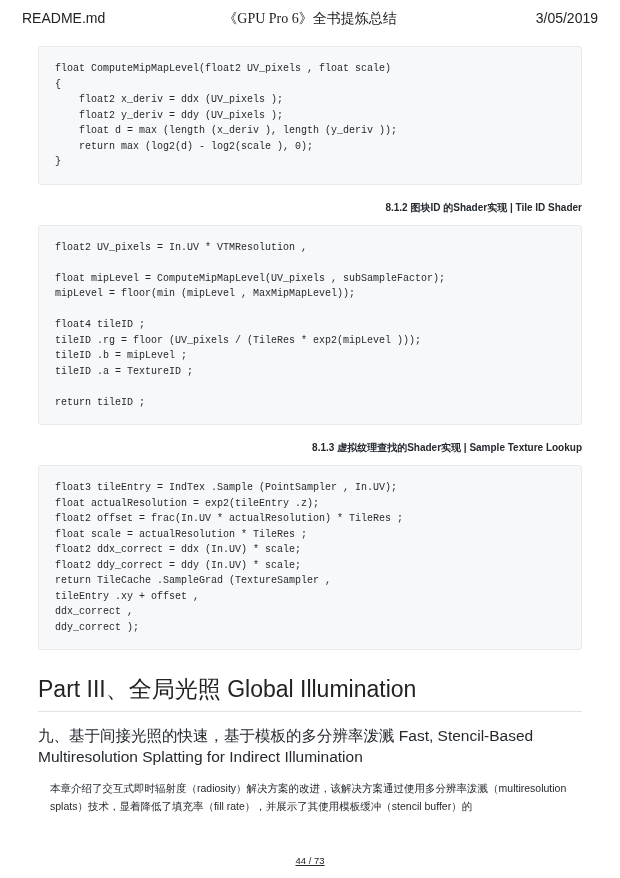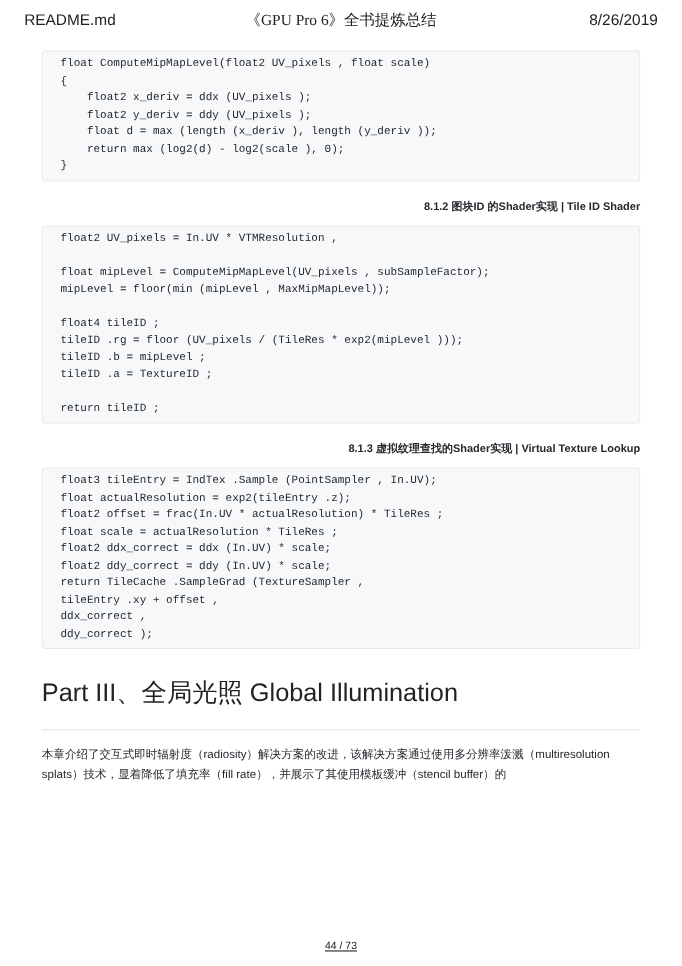--- a/index.html
+++ b/index.html
@@ -16,46 +16,46 @@
     justify-content: space-between; align-items: baseline;
     font-size: 14px; color: #222;
   }
   .page-header .center {
     position: absolute; left: 0; right: 0; text-align: center;
     font-family: "SimSun", "STSong", serif;
   }
   .content { padding: 42px 38px 0 38px; }
   pre.codeblock {
     background: #f6f8fa; border: 1px solid #eaeaea;
-    border-radius: 3px; padding: 4px 16px; margin: 4px 0 16px 0;
+    border-radius: 3px; padding: 14px 16px; margin: 4px 0 16px 0;
     font-family: Consolas, "Courier New", Menlo, monospace;
     font-size: 10px; line-height: 1.55; color: #24292e;
     white-space: pre; overflow: hidden;
   }
   .h-sub { font-size: 10px; font-weight: 700; margin: 12px 0 10px 0; text-align: right; }
   h1.part {
     font-size: 23px; font-weight: 400; color: #222;
-    border-bottom: 1px solid #e1e4e8; padding-bottom: 18px;
+    border-bottom: 1px solid #e1e4e8; padding-bottom: 6px;
     margin: 24px 0 14px 0;
     font-family: -apple-system, "Segoe UI", "Microsoft YaHei", Arial, sans-serif;
   }
   h2.chapter { font-size: 15.5px; font-weight: 500; margin: 12px 0 12px 0; line-height: 1.35; }
-  p.body { font-size: 10.5px; line-height: 1.7; margin: 6px 0; }
+  p.body { font-size: 10.5px; line-height: 1.7; margin: 6px 12px; }
   .page-footer {
     position: absolute; bottom: 12px; left: 0; right: 0;
     text-align: center; font-size: 9.5px; color: #222; text-decoration: underline;
   }
 </style>
 </head>
 <body>
 
 <div class="page-header">
   <span>README.md</span>
   <span class="center">《GPU Pro 6》全书提炼总结</span>
-  <span>8/26/2019</span>
+  <span>3/05/2019</span>
 </div>
 
 <div class="content">
 
   <pre class="codeblock">float ComputeMipMapLevel(float2 UV_pixels , float scale)
 {
     float2 x_deriv = ddx (UV_pixels );
     float2 y_deriv = ddy (UV_pixels );
     float d = max (length (x_deriv ), length (y_deriv ));
     return max (log2(d) - log2(scale ), 0);
@@ -68,33 +68,34 @@
 float mipLevel = ComputeMipMapLevel(UV_pixels , subSampleFactor);
 mipLevel = floor(min (mipLevel , MaxMipMapLevel));
 
 float4 tileID ;
 tileID .rg = floor (UV_pixels / (TileRes * exp2(mipLevel )));
 tileID .b = mipLevel ;
 tileID .a = TextureID ;
 
 return tileID ;</pre>
 
-  <div class="h-sub">8.1.3 虚拟纹理查找的Shader实现 | Virtual Texture Lookup</div>
+  <div class="h-sub">8.1.3 虚拟纹理查找的Shader实现 | Sample Texture Lookup</div>
 
   <pre class="codeblock">float3 tileEntry = IndTex .Sample (PointSampler , In.UV);
 float actualResolution = exp2(tileEntry .z);
 float2 offset = frac(In.UV * actualResolution) * TileRes ;
 float scale = actualResolution * TileRes ;
 float2 ddx_correct = ddx (In.UV) * scale;
 float2 ddy_correct = ddy (In.UV) * scale;
 return TileCache .SampleGrad (TextureSampler ,
 tileEntry .xy + offset ,
 ddx_correct ,
 ddy_correct );</pre>
 
   <h1 class="part">Part III、全局光照 Global Illumination</h1>
 
+  <h2 class="chapter">九、基于间接光照的快速，基于模板的多分辨率泼溅 Fast, Stencil-Based Multiresolution Splatting for Indirect Illumination</h2>
 
   <p class="body">本章介绍了交互式即时辐射度（radiosity）解决方案的改进，该解决方案通过使用多分辨率泼溅（multiresolution splats）技术，显着降低了填充率（fill rate），并展示了其使用模板缓冲（stencil buffer）的</p>
 
 </div>
 
 <div class="page-footer">44 / 73</div>
 
 </body></html>

